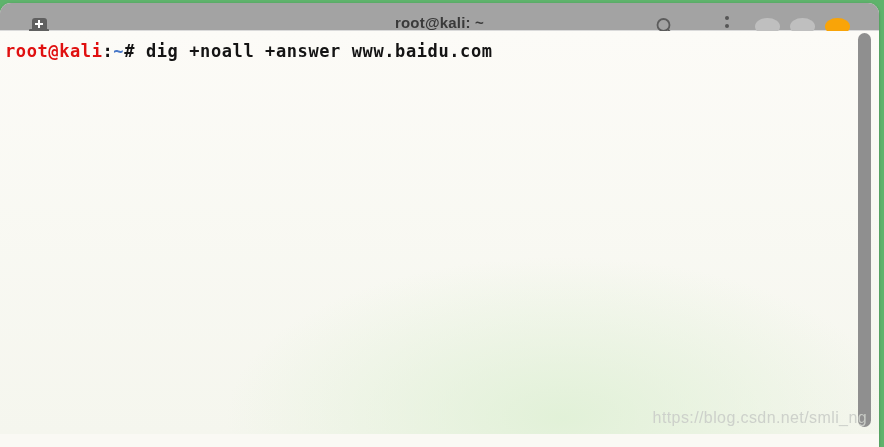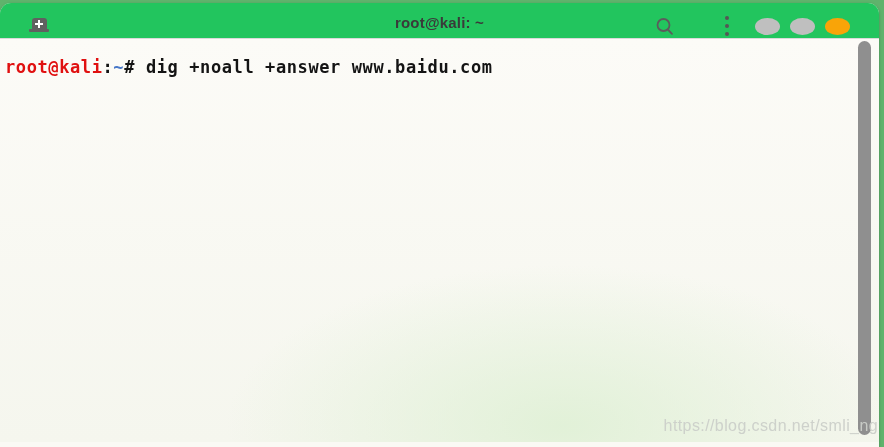--- a/index.html
+++ b/index.html
@@ -12,21 +12,21 @@
   
   .window {
     position:absolute; left:0; top:3px; width:879px; height:444px;
     border-radius:11px 11px 0 0;
     overflow:hidden;
     background:#faf9f4;
     box-shadow:0 1px 3px rgba(0,0,0,0.25);
   }
   
   .titlebar {
-    position:relative; height:36px; background:#22c55e;
+    position:relative; height:28px; background:#a3a3a3;
     border-bottom:1px solid #dadada;
   }
   .titlebar-title {
     position:absolute; left:0; right:0; top:0; height:40px;
     line-height:40px; text-align:center;
     font-size:15px; font-weight:600; color:#3a3a3a;
     letter-spacing:0.2px;
   }
   
   .newtab {
@@ -50,41 +50,41 @@
   .winbtn.orange { background:#f9a408; }
   
   .content {
     position:relative; height:403px;
     background:
       radial-gradient(ellipse 480px 230px at 64% 96%, rgba(222,240,212,0.85) 0%, rgba(222,240,212,0) 70%),
       linear-gradient(180deg, #fcfbf7 0%, #f5f6ee 100%);
     cursor:text;
   }
   .term-text {
-    position:absolute; left:5px; top:20px;
+    position:absolute; left:5px; top:12px;
     font-family:"DejaVu Sans Mono","Liberation Mono",monospace;
     font-weight:bold; font-size:17px; letter-spacing:0.6px;
     color:#141414;
   }
   .term-line { white-space:pre; height:17.6px; line-height:17.6px; }
   .p-user { color:#e01010; }
   .p-sep  { color:#141414; }
   .p-path { color:#4878c8; }
   .cursor {
     display:inline-block; width:11px; height:15px; background:#0c0c0c;
     vertical-align:-2px;
   }
   
   .scrollbar-thumb {
     position:absolute; right:8px; top:2px; width:13px; height:394px;
     background:#8f8f8f; border-radius:7px; cursor:pointer;
   }
   
   .watermark {
-    position:absolute; right:1px; bottom:7px;
+    position:absolute; right:12px; bottom:7px;
     font-size:16px; color:rgba(203,207,201,0.95);
     letter-spacing:0.4px; z-index:5;
   }
 </style>
 </head>
 <body>
 
 <div class="window">
 
   <div class="titlebar">

